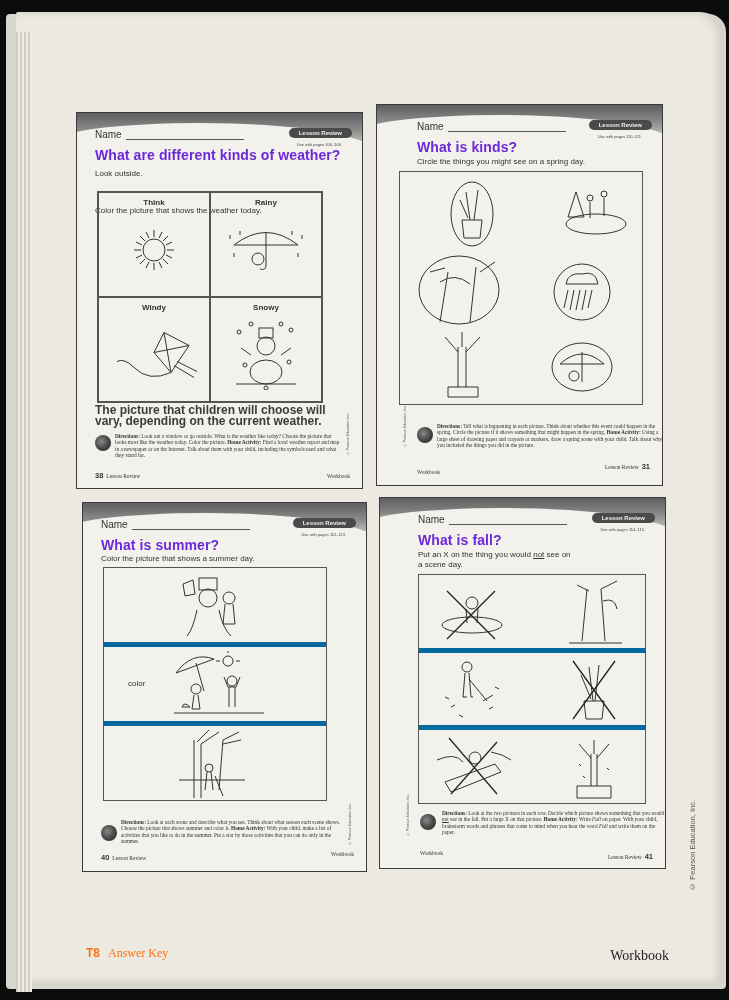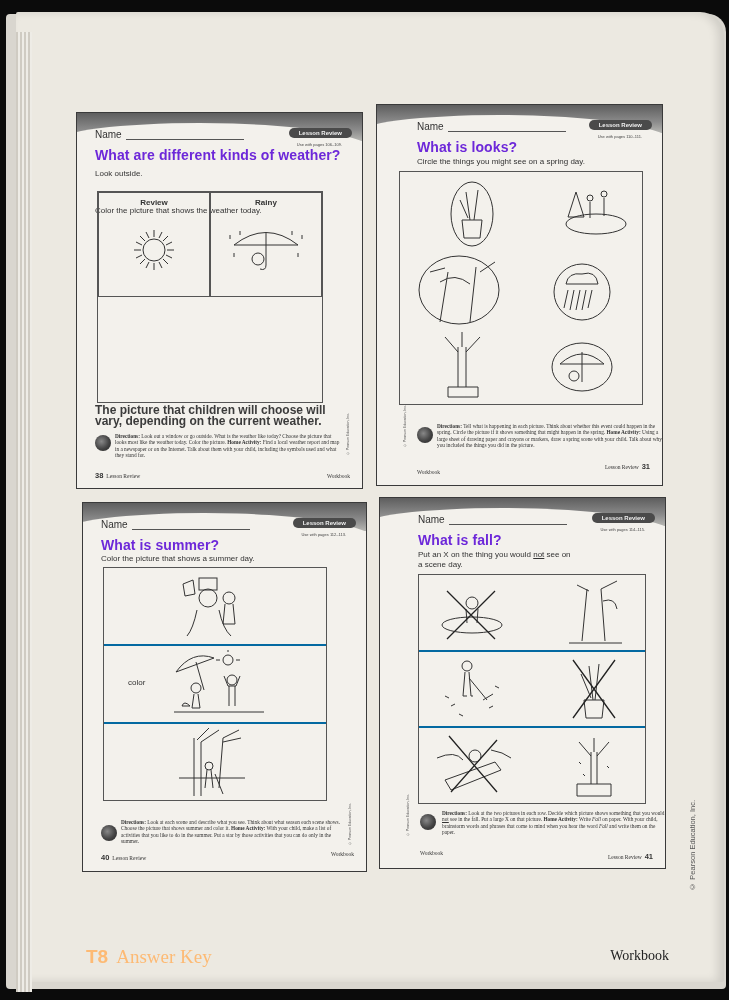--- a/index.html
+++ b/index.html
@@ -84,27 +84,27 @@
     position:absolute; top:5px; left:0; right:0; text-align:center; font-size:8px; font-weight:bold; color:#333;
   }
   .grid2x2 .cell svg { position:absolute; left:50%; top:55%; transform:translate(-50%,-50%); }
 
   .answer-text {
     position:absolute; left:18px; font-size:12px; font-weight:bold; color:#3b3b3b; line-height:11px; width:240px;
   }
 
   .picbox { position:absolute; border:1.2px solid #555; }
   .rows3 { display:flex; flex-direction:column; }
-  .rows3 .row { flex:1; border-bottom:2px solid #0369a1; position:relative; }
+  .rows3 .row { flex:1; border-bottom:5px solid #0369a1; position:relative; }
   .rows3 .row:last-child { border-bottom:none; }
   .rows3 .row svg { position:absolute; }
   .color-lbl { position:absolute; left:24px; top:32px; font-size:8px; color:#333; }
 
   .bottom-footer {
-    position:absolute; left:86px; top:946px; font-size:19px; color:#fdba74;
+    position:absolute; left:86px; top:946px; font-size:12px; color:#f97316;
   }
   .bottom-footer .t8 { font-weight:bold; font-family:"Liberation Sans", sans-serif; margin-right:8px; }
   .bottom-footer .ak { font-family:"Liberation Serif", serif; }
   .bottom-right {
     position:absolute; right:60px; top:948px; font-family:"Liberation Serif", serif; font-size:14px; color:#222;
   }
   .side-copyright {
     position:absolute; left:688px; top:800px; font-size:7.5px; color:#555;
     writing-mode:vertical-rl; transform:rotate(180deg);
   }
@@ -126,37 +126,64 @@
       <span class="name-line"></span>
     </div>
   <div class="badge">Lesson Review</div>
   <div class="use-with">Use with pages 106–109.</div>
   <div class="title">What are different kinds of weather?</div>
   <div class="instr" style="top:56px;">Look outside.</div>
   <div class="instr" style="top:66px;margin-top:27px;">Color the picture that shows the weather today.</div>
 
   <div class="grid2x2">
     <div class="cell">
-      <div class="lbl">Review</div>
+      <div class="lbl">Think</div>
       <svg width="50" height="50" viewBox="0 0 50 50">
         <circle cx="25" cy="25" r="11" class="sketch"></circle>
         <g class="sketch">
           <path d="M25 5 L25 12 M25 38 L25 45 M5 25 L12 25 M38 25 L45 25 M11 11 L16 16 M34 34 L39 39 M39 11 L34 16 M11 39 L16 34 M17 7 L20 13 M33 7 L30 13 M17 43 L20 37 M33 43 L30 37 M7 17 L13 20 M7 33 L13 30 M43 17 L37 20 M43 33 L37 30"></path>
         </g>
       </svg>
     </div>
     <div class="cell">
       <div class="lbl">Rainy</div>
       <svg width="80" height="50" viewBox="0 0 80 50">
         <path d="M8 20 Q40 -5 72 20 Z" class="sketch"></path>
         <path d="M40 8 L40 40 Q40 46 34 44" class="sketch"></path>
         <circle cx="32" cy="34" r="6" class="sketch"></circle>
         <path d="M4 10 l0 4 M14 6 l0 4 M66 6 l0 4 M76 10 l0 4 M8 28 l0 4 M72 28 l0 4" class="sketch"></path>
       </svg>
     </div>
+    <div class="cell">
+      <div class="lbl">Windy</div>
+      <svg width="90" height="55" viewBox="0 0 90 55">
+        <path d="M55 5 L80 18 L62 45 L45 25 Z" class="sketch"></path>
+        <path d="M55 5 L62 45 M45 25 L80 18" class="sketch"></path>
+        <path d="M62 45 Q40 55 25 40 Q15 30 8 34" class="sketch"></path>
+        <path d="M65 38 L85 50 M68 34 L88 44" class="sketch"></path>
+      </svg>
+    </div>
+    <div class="cell">
+      <div class="lbl">Snowy</div>
+      <svg width="70" height="70" viewBox="0 0 70 70">
+        <rect x="28" y="8" width="14" height="10" class="sketch"></rect>
+        <circle cx="35" cy="26" r="9" class="sketch"></circle>
+        <ellipse cx="35" cy="52" rx="16" ry="12" class="sketch"></ellipse>
+        <path d="M20 35 L10 28 M50 35 L60 28 M5 64 L65 64" class="sketch"></path>
+        <g class="sketch">
+            <circle cx="8" cy="12" r="2"></circle>
+            <circle cx="60" cy="10" r="2"></circle>
+            <circle cx="14" cy="45" r="2"></circle>
+            <circle cx="58" cy="42" r="2"></circle>
+            <circle cx="20" cy="4" r="2"></circle>
+            <circle cx="50" cy="4" r="2"></circle>
+            <circle cx="35" cy="68" r="2"></circle>
+          </g>
+      </svg>
+    </div>
   </div>
 
   <div class="answer-text" style="top:292px;">The picture that children will choose will vary, depending on the current weather.</div>
   <div class="bag-icon" style="top:322px;"></div>
   <div class="footer-note" style="top:320px;">
     <b>Directions:</b> <span>Look out a window or go outside. What is the weather like today? Choose the picture that looks most like the weather today. Color the picture.</span>
     <b>Home Activity:</b> <span>Find a local weather report and map in a newspaper or on the Internet. Talk about them with your child, including the symbols used and what they stand for.</span>
   </div>
   <div class="copyright-vert" style="right:12px; top:300px;">© Pearson Education, Inc.</div>
   <div class="pg-left" style="top:358px;"><span class="num">38</span><span>Lesson Review</span></div>
@@ -165,21 +192,21 @@
 
 <div class="wb" style="left:376px; top:104px; width:285px; height:380px;">
   <div class="banner"></div>
   <div class="banner-curve"></div>
   <div class="name-row" style="left:40px;">
       <span>Name</span>
       <span class="name-line"></span>
     </div>
   <div class="badge">Lesson Review</div>
   <div class="use-with">Use with pages 110–111.</div>
-  <div class="title" style="left:40px;">What is looks?</div>
+  <div class="title" style="left:40px;">What is kinds?</div>
   <div class="instr" style="top:52px; left:40px;">Circle the things you might see on a spring day.</div>
 
   <div class="picbox" style="left:22px; top:66px; width:242px; height:232px;">
     <svg width="242" height="232" viewBox="0 0 242 232">
       <g>
         <ellipse cx="72" cy="42" rx="21" ry="32" class="sketch"></ellipse>
         <path d="M62 48 L82 48 L80 66 L64 66 Z M66 20 L70 48 M78 18 L74 48 M60 28 L68 46" class="sketch"></path>
       </g>
       <g>
         <ellipse cx="196" cy="52" rx="30" ry="10" class="sketch"></ellipse>

